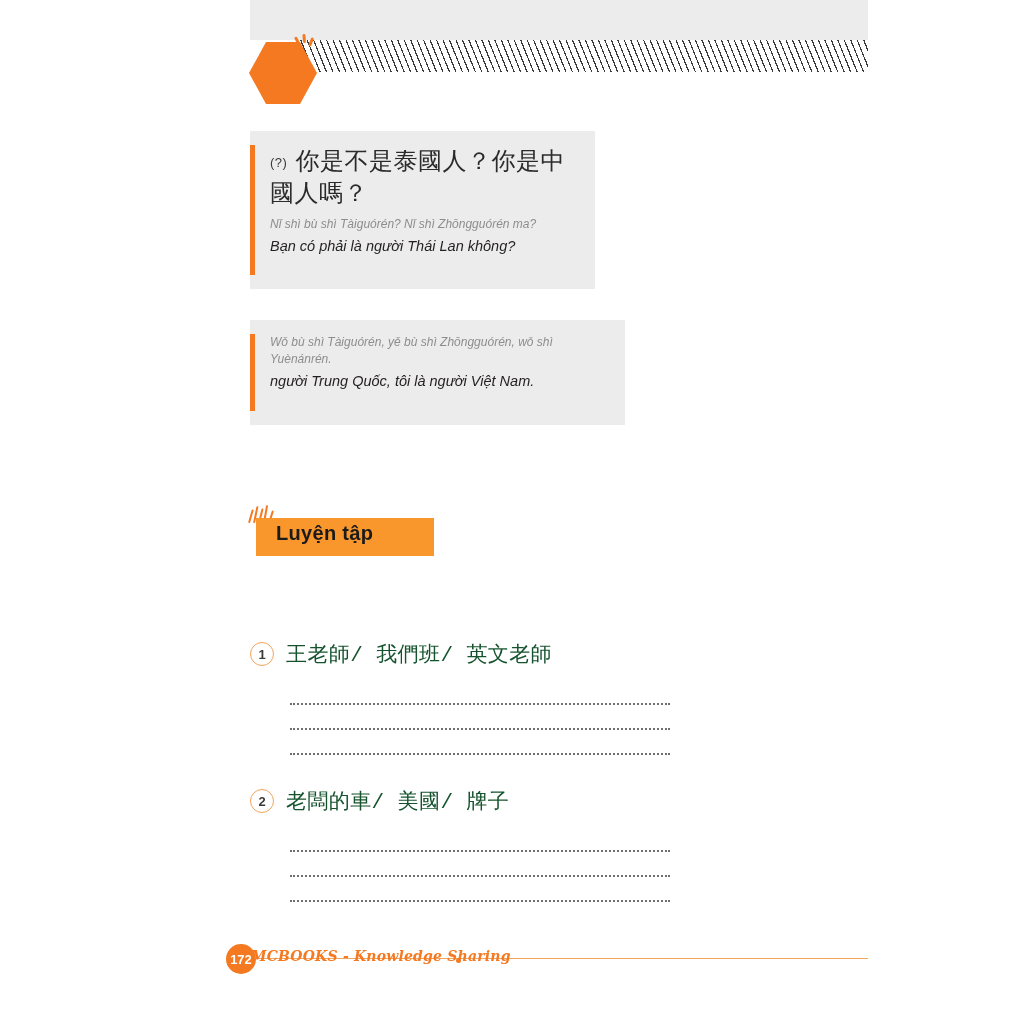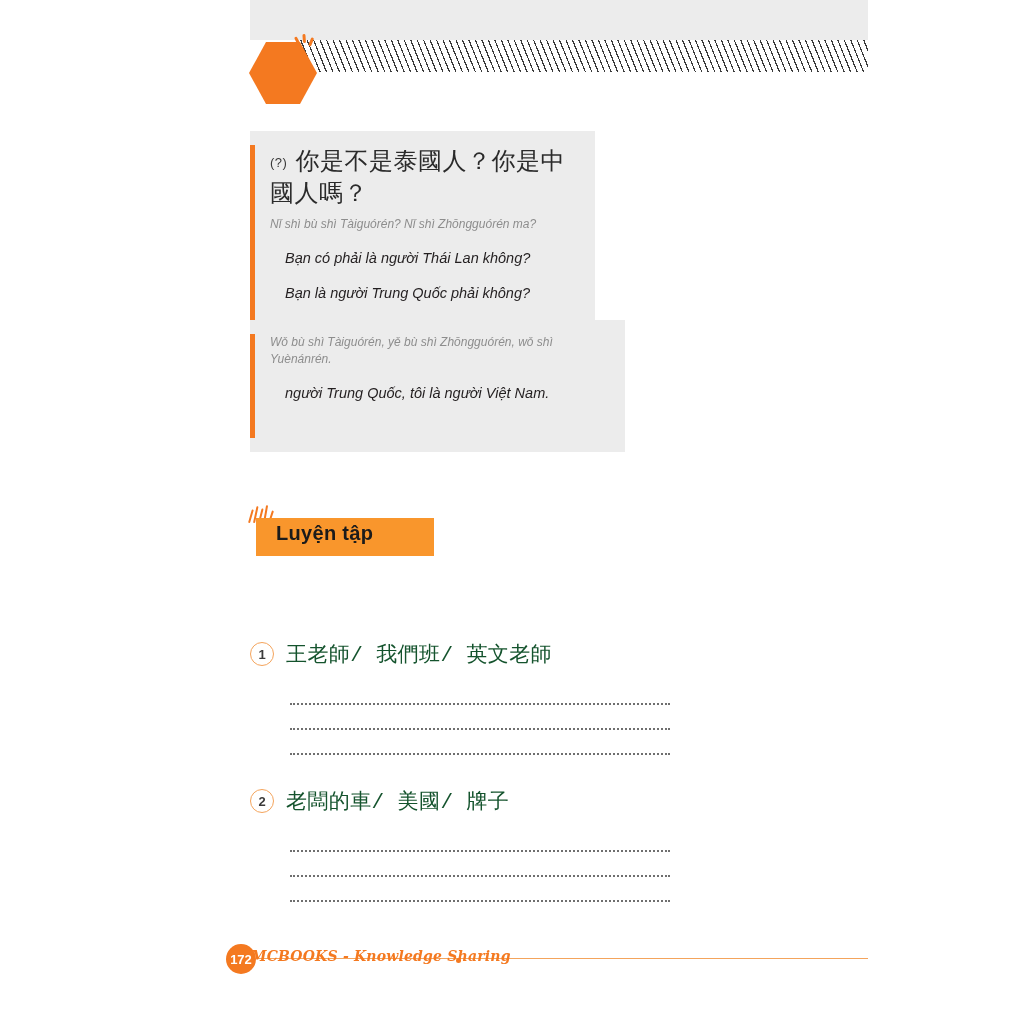--- a/index.html
+++ b/index.html
@@ -122,21 +122,21 @@
     line-height: 1.42;
     color: #8d8d8d;
     margin: 0 0 3px 0;
   }
   .viet {
     font-family: "Liberation Sans", sans-serif;
     font-style: italic;
     font-size: 14.5px;
     line-height: 1.42;
     color: #231f20;
-    margin: 15px;
+    margin: 0;
   }
 
   
   .sec-heading {
     position: absolute;
     left: 256px;
     top: 518px;
     width: 178px;
     height: 38px;
     background: #f9962c;
@@ -287,21 +287,20 @@
     <i></i>
       <i></i>
       <i></i>
   </div>
 
   <div class="card card-q">
     <div class="accent"></div>
     <p class="han"><span class="qmark">(?)</span> <span>你是不是泰國人？你是中國人嗎？</span></p>
     <p class="pinyin">Nǐ shì bù shì Tàiguórén? Nǐ shì Zhōngguórén ma?</p>
     <p class="viet">Bạn có phải là người Thái Lan không?</p>
-    <p class="viet">Bạn là người Trung Quốc phải không?</p>
   </div>
 
   <div class="card card-a">
     <div class="accent"></div>
     <p class="pinyin">Wǒ bù shì Tàiguórén, yě bù shì Zhōngguórén, wǒ shì Yuènánrén.</p>
     <p class="viet">người Trung Quốc, tôi là người Việt Nam.</p>
   </div>
 
   <div class="scribble">
     <i></i>

